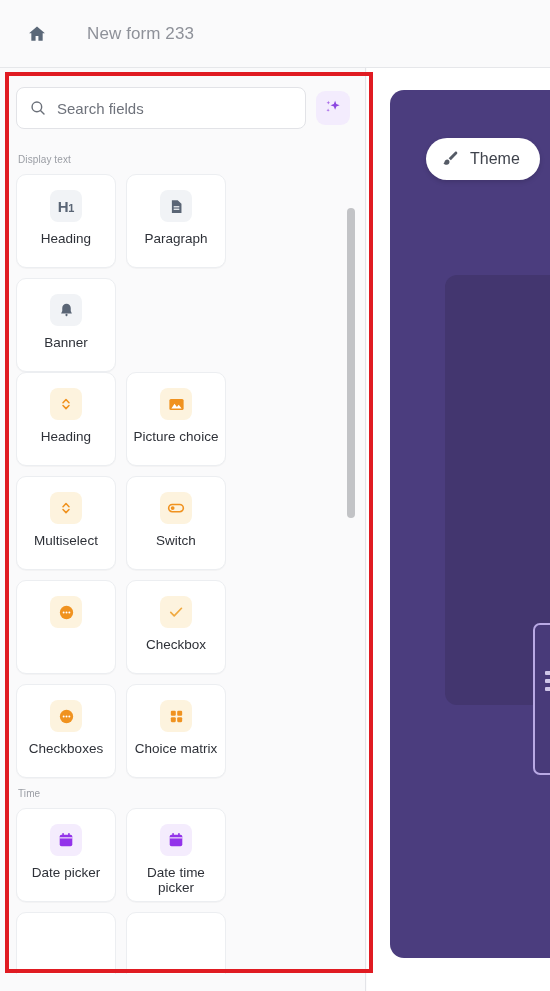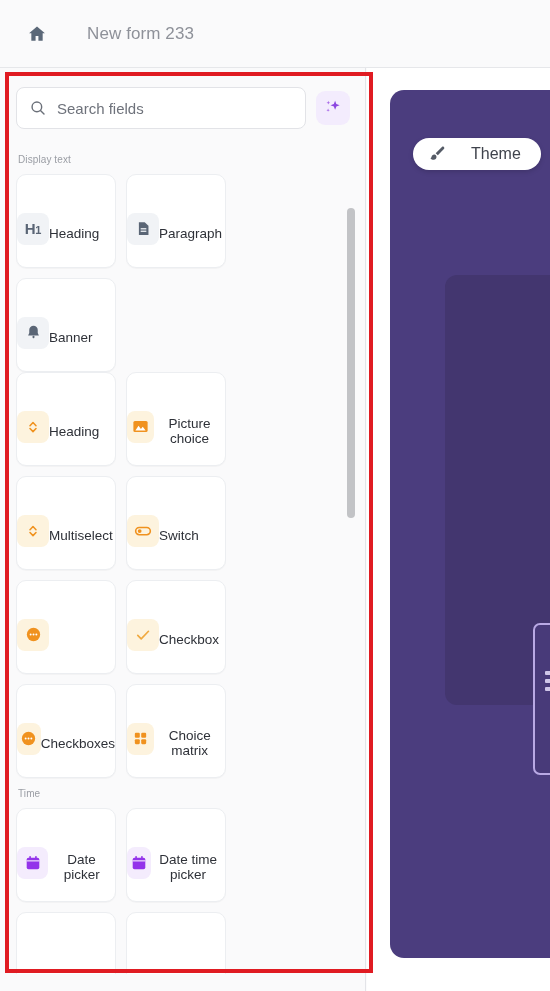--- a/index.html
+++ b/index.html
@@ -63,21 +63,21 @@
     overflow: hidden;
   }
   .fields-inner { padding: 8px 16px 0 16px; width: 350px; }
   .section-title {
     font-size: 10px; color: #9a9da4; margin: 10px 0 9px 2px; letter-spacing: .1px;
   }
   .grid { display: flex; flex-wrap: wrap; gap: 10px; }
   .card {
     width: 100px; height: 94px; background: #ffffff;
     border-radius: 10px; border: 1px solid #eceef1;
-    display: flex; flex-direction: row; align-items: center;
+    display: flex; flex-direction: column; align-items: center;
     justify-content: flex-start; padding-top: 15px; cursor: pointer;
     box-shadow: 0 1px 1px rgba(20,20,40,.03);
   }
   .tile {
     width: 32px; height: 32px; border-radius: 8px;
     display: flex; align-items: center; justify-content: center;
   }
   .tile.slate { background: #f1f3f6; }
   .tile.amber { background: #fdf3de; }
   .tile.violet { background: #f4ecfd; }
@@ -105,24 +105,24 @@
   }
   .preview-panel {
     position: absolute; left: 23px; top: 22px; width: 200px; height: 868px;
     background: #4b3d7e; border-radius: 14px;
   }
   .preview-inner {
     position: absolute; left: 55px; top: 185px; width: 160px; height: 430px;
     background: #43366f; border-radius: 12px 0 0 12px;
   }
   .theme-btn {
-    position: absolute; left: 23px; top: 48px;
-    height: 32px; padding: 0 20px 0 14px;
+    position: absolute; left: 36px; top: 48px;
+    height: 42px; padding: 0 20px 0 14px;
     background: #ffffff; border: none; border-radius: 21px;
-    display: flex; align-items: center; gap: 24px; cursor: pointer;
+    display: flex; align-items: center; gap: 10px; cursor: pointer;
     box-shadow: 0 2px 5px rgba(0,0,0,.15);
   }
   .theme-label { font-size: 16px; color: #3f434c; }
   .field-card {
     position: absolute; left: 143px; top: 533px; width: 110px; height: 152px;
     background: #483a79; border: 2px solid #b9a9e4; border-radius: 7px;
   }
   .drag-dots {
     position: absolute; left: 10px; top: 46px;
     display: flex; flex-direction: column; gap: 4px;

